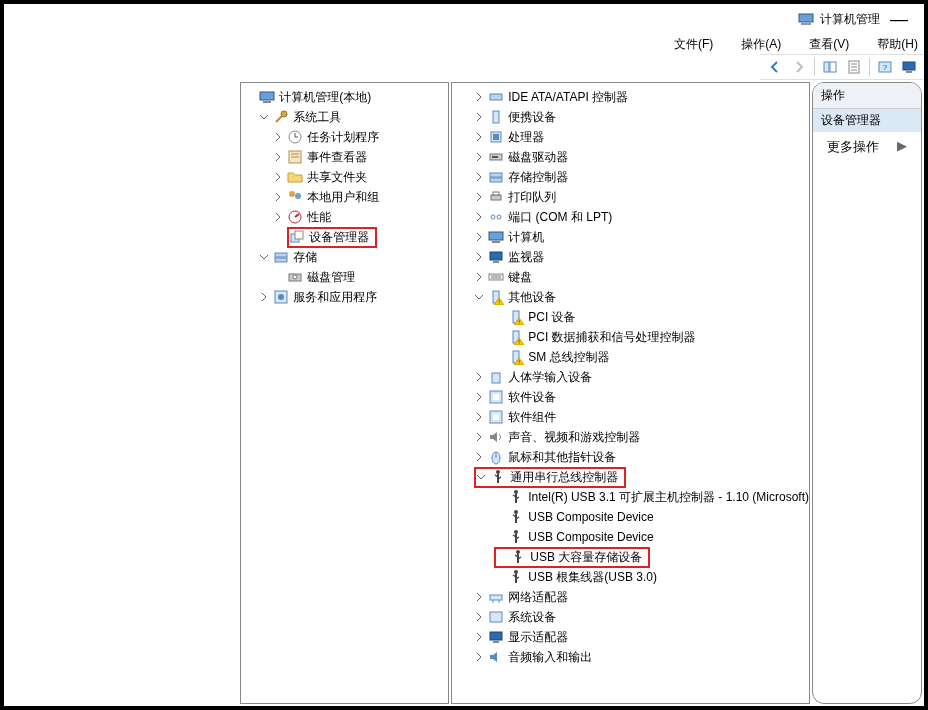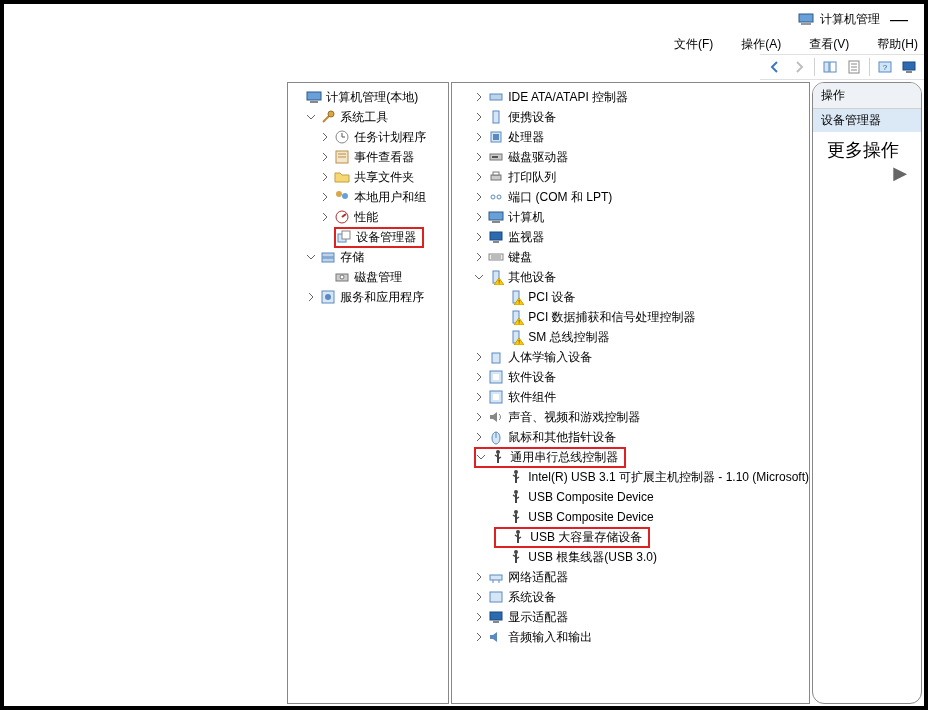--- a/index.html
+++ b/index.html
@@ -9,26 +9,26 @@
   .titlebar { height: 30px; display: flex; align-items: center; padding: 0 6px; font-size: 12px; color: #000; }
   .titlebar .app-icon { width: 16px; height: 16px; margin-right: 6px; }
   .titlebar .title { flex: 1; }
   .titlebar .min { font-size: 18px; padding: 0 10px; cursor: default; }
   .menubar { height: 20px; display: flex; align-items: center; padding: 0 6px; font-size: 12px; gap: 28px; }
   .toolbar { height: 26px; border-top: 1px solid #e0e0e0; border-bottom: 1px solid #e0e0e0; display: flex; align-items: center; padding: 0 4px; gap: 2px; }
   .toolbar .tb { width: 22px; height: 22px; display: flex; align-items: center; justify-content: center; border: 1px solid transparent; }
   .toolbar .sep { width: 1px; height: 18px; background: #d0d0d0; margin: 0 2px; }
   .content { flex: 1; display: flex; border-top: 0; min-height: 0; }
   .pane { border: 1px solid #888; overflow: auto; font-size: 12px; }
-  .pane-left { width: 162px; margin: 2px 1px 2px 2px; }
+  .pane-left { width: 209px; margin: 2px 1px 2px 2px; }
   .pane-mid  { flex: 1; margin: 2px 1px; }
   .pane-right{ width: 110px; margin: 2px 2px 2px 1px; display: flex; flex-direction: column; padding: 0; border-radius: 12px; }
   .pane-right .hdr { background: #eef2f6; font-size: 12px; padding: 4px 8px; border-bottom: 1px solid #d0d0d0; }
   .pane-right .sub { background: #dbe8f5; font-size: 12px; padding: 3px 8px; }
-  .pane-right .act { font-size: 18px; padding: 6px 14px; }
+  .pane-right .act { font-size: 13px; padding: 6px 14px; }
   .tree { padding: 4px 0; }
   .node { display: flex; align-items: center; height: 20px; white-space: nowrap; }
   .node .tw { width: 14px; text-align: center; color: #666; font-size: 10px; cursor: default; }
   .node .ic { width: 16px; height: 16px; margin-right: 4px; display: inline-flex; align-items: center; justify-content: center; }
   .node .lbl { }
   .hl-red-wide { border: 2px solid #d22; display: inline-flex; align-items: center; padding-right: 6px; }
   
   .ind0 { padding-left: 4px; }
   .ind1 { padding-left: 18px; }
   .ind2 { padding-left: 32px; }
@@ -309,20 +309,34 @@
       <span class="lbl">磁盘驱动器</span>
             </div>
             <div class="node m0">
       <span class="tw">
                 <svg width="10" height="10" viewBox="0 0 10 10">
                   <path d="M3 1l4 4-4 4" stroke="#666" fill="none"></path>
                 </svg>
               </span>
       <span class="ic">
                 <svg viewBox="0 0 16 16" width="16" height="16">
+                  <rect x="2" y="4" width="12" height="4" fill="#bcd3e8" stroke="#5a8ac0"></rect>
+                  <rect x="2" y="9" width="12" height="4" fill="#bcd3e8" stroke="#5a8ac0"></rect>
+                </svg>
+              </span>
+      <span class="lbl">存储控制器</span>
+            </div>
+            <div class="node m0">
+      <span class="tw">
+                <svg width="10" height="10" viewBox="0 0 10 10">
+                  <path d="M3 1l4 4-4 4" stroke="#666" fill="none"></path>
+                </svg>
+              </span>
+      <span class="ic">
+                <svg viewBox="0 0 16 16" width="16" height="16">
                   <rect x="3" y="6" width="10" height="5" fill="#ccc" stroke="#777"></rect>
                   <rect x="5" y="3" width="6" height="3" fill="#fff" stroke="#777"></rect>
                 </svg>
               </span>
       <span class="lbl">打印队列</span>
             </div>
             <div class="node m0">
       <span class="tw">
                 <svg width="10" height="10" viewBox="0 0 10 10">
                   <path d="M3 1l4 4-4 4" stroke="#666" fill="none"></path>

